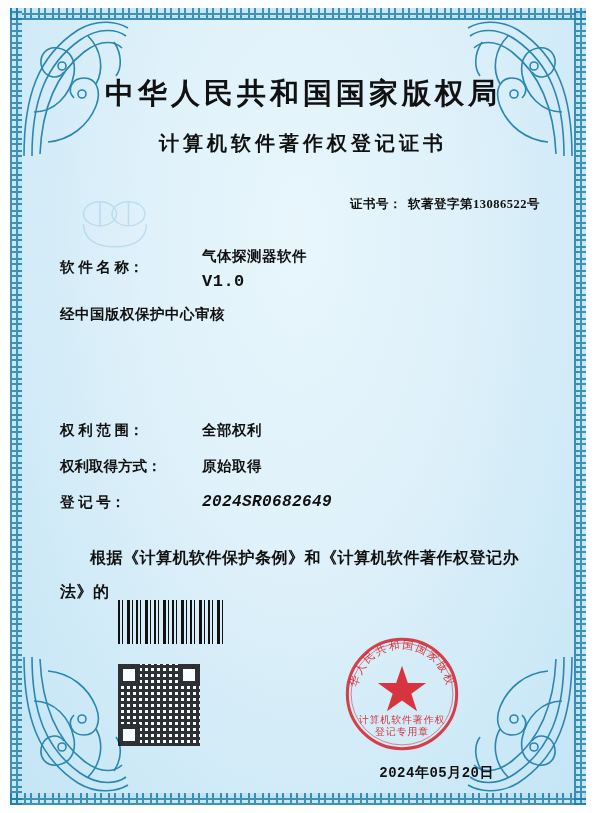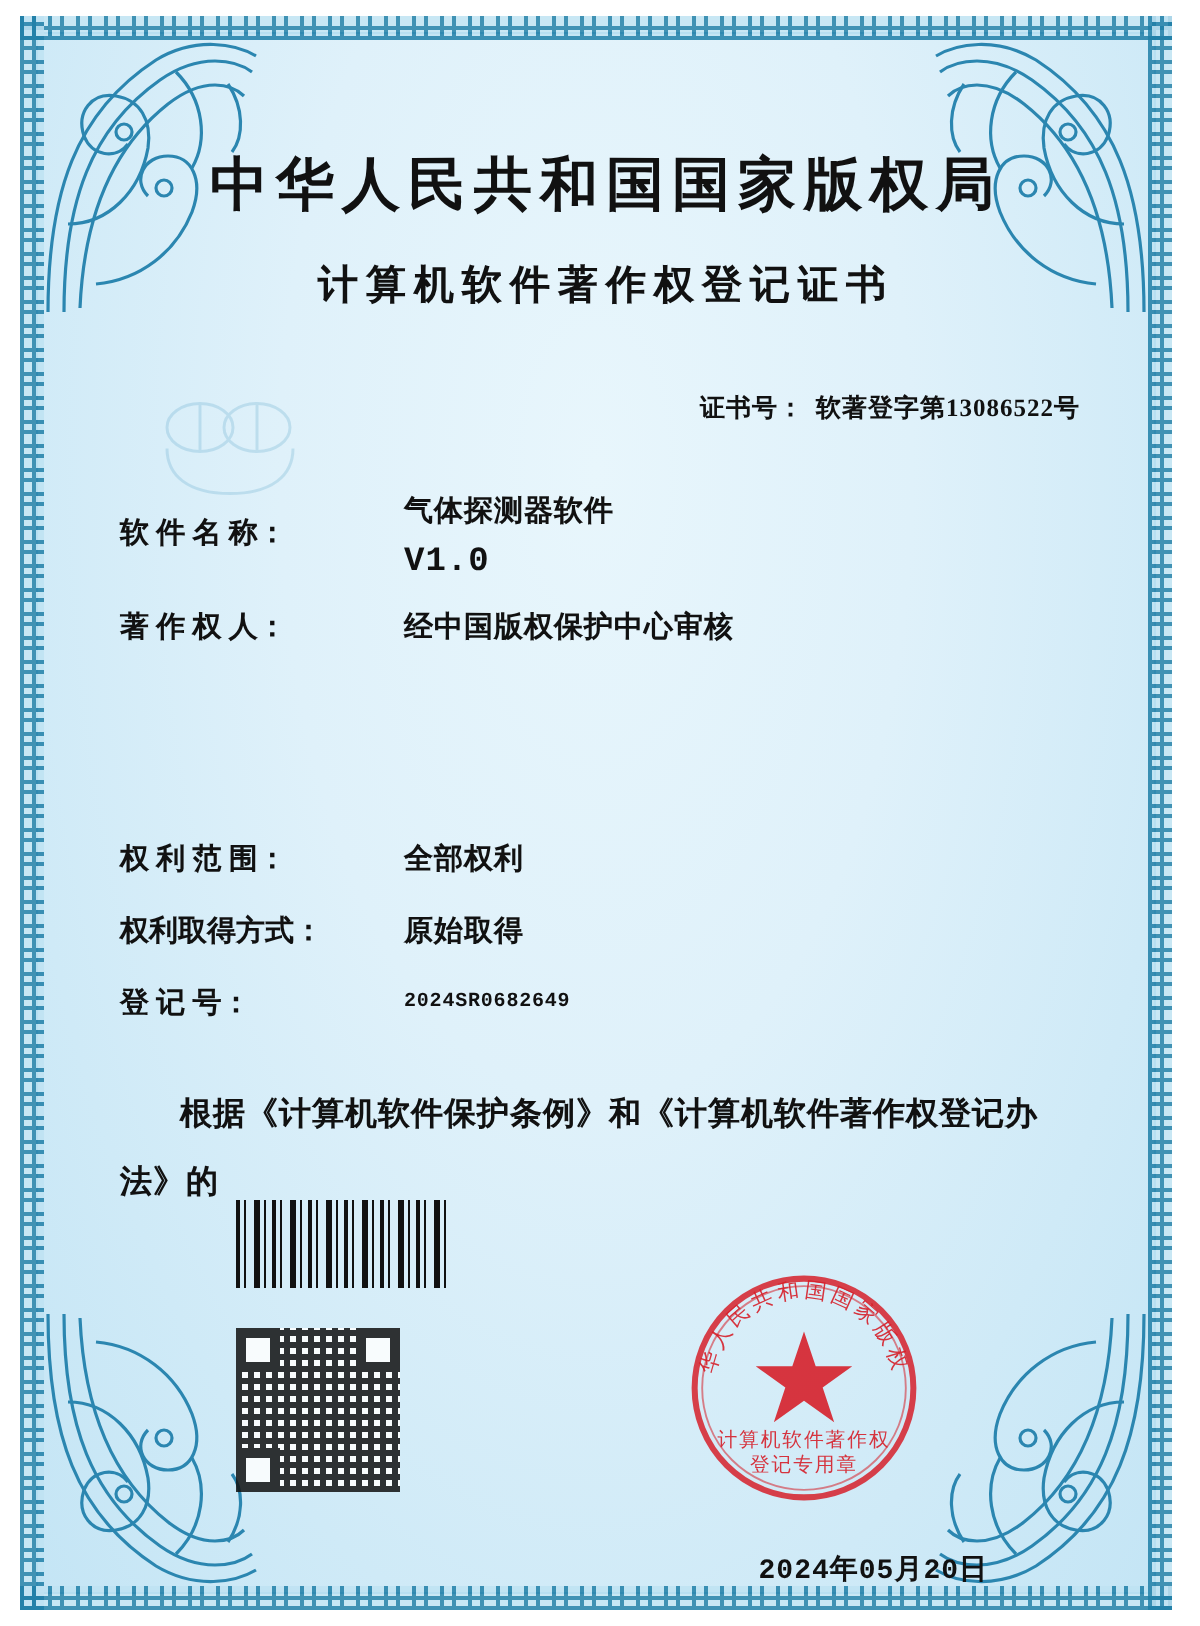--- a/index.html
+++ b/index.html
@@ -137,22 +137,23 @@
   }
   .field-value .sub {
     display: block;
     font-family: "Liberation Mono", monospace;
     font-size: 17px;
     line-height: 22px;
     letter-spacing: .5px;
   }
   .field-value.mono {
     font-family: "Liberation Mono", monospace;
-    font-size: 10px;
+    font-size: 16px;
     letter-spacing: .4px;
+    font-style: italic;
   }
 
   .gap-1 { height: 80px; }
 
   .statement {
     margin-top: 24px;
     font-size: 16px;
     color: #111;
     line-height: 34px;
     font-weight: bold;
@@ -215,21 +216,21 @@
     right: 78px;
     top: 28px;
     width: 132px;
     height: 132px;
   }
   .seal svg { width: 100%; height: 100%; }
 
   .issue-date {
     position: absolute;
     right: 52px;
-    top: 176px;
+    top: 164px;
     font-family: "Liberation Mono", monospace;
     font-size: 14px;
     color: #111;
     letter-spacing: .5px;
     font-weight: bold;
   }
 </style>
 </head>
 <body>
 
@@ -330,21 +331,20 @@
 
       <div class="field-row">
         <div class="field-label">软 件 名 称：</div>
         <div class="field-value">
           <span>气体探测器软件</span>
           <span class="sub">V1.0</span>
         </div>
       </div>
 
       <div class="field-row">
-        <div class="field-label">著 作 权 人：</div>
         <div class="field-value">经中国版权保护中心审核</div>
       </div>
 
       <div class="gap-1"></div>
 
       <div class="field-row">
         <div class="field-label">权 利 范 围：</div>
         <div class="field-value">全部权利</div>
       </div>
 

